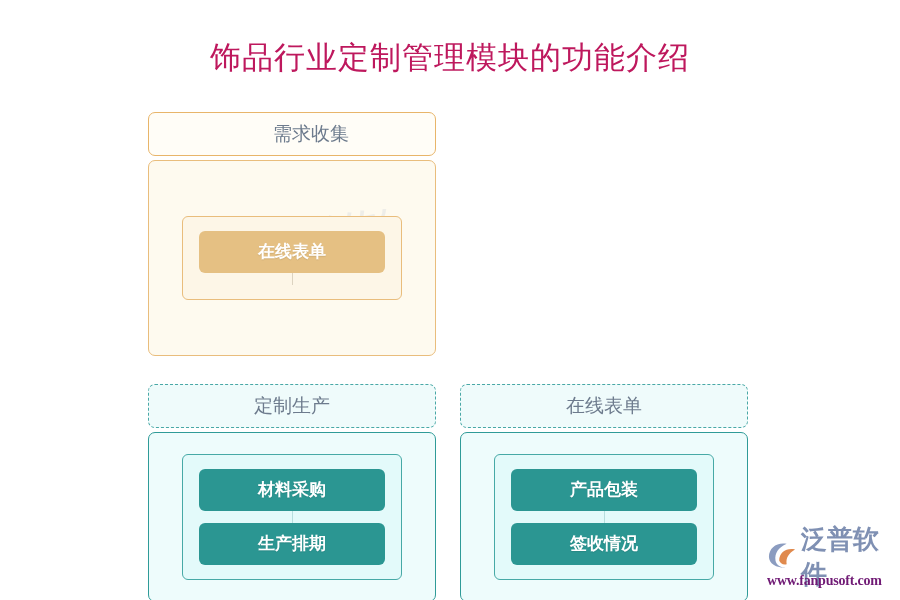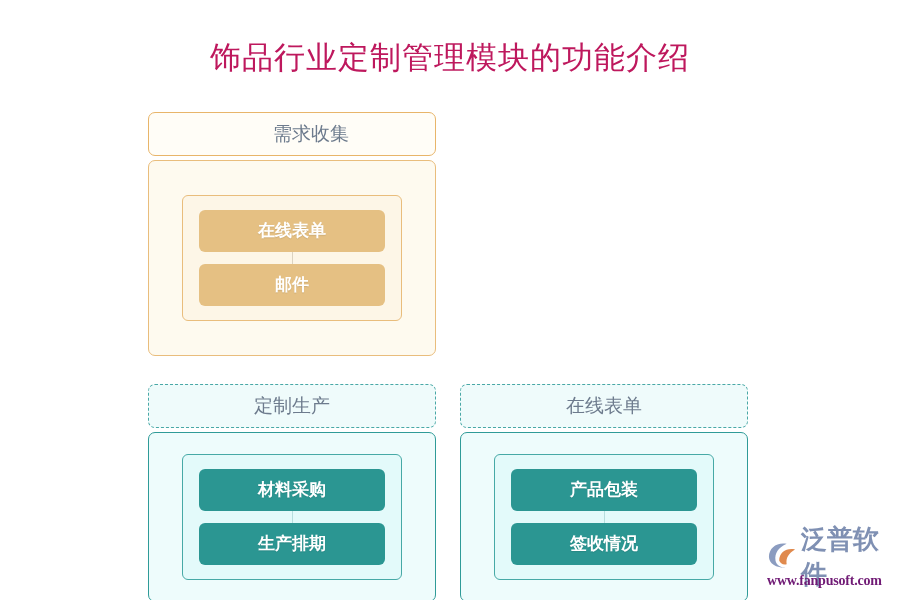--- a/index.html
+++ b/index.html
@@ -215,21 +215,20 @@
               <path d="M46 20 C58 18, 68 24, 70 34 C60 30, 52 32, 46 38 Z" fill="#d9dde3"></path>
             </g>
             <text x="74" y="44" font-family="Liberation Serif, serif" font-size="34" font-weight="bold" fill="#cfd4dc" transform="rotate(-10 74 44)">泛普软件</text>
             <text x="84" y="64" font-family="Liberation Serif, serif" font-size="11" font-weight="bold" fill="#dcc9b4" letter-spacing="2" transform="rotate(-10 84 64)">SOFTWARE</text>
           </svg>
         </div>
 
         <div class="panel-inner">
           <div class="item-box">在线表单</div>
           <div class="connector"></div>
-          <div class="item-box">邮件</div>
         </div>
       </div>
     </div>
 
     <div class="group bottom theme-teal">
       <div class="group-header">定制生产</div>
       <div class="panel-outer">
         <div class="panel-inner">
           <div class="item-box">材料采购</div>
           <div class="connector"></div>

